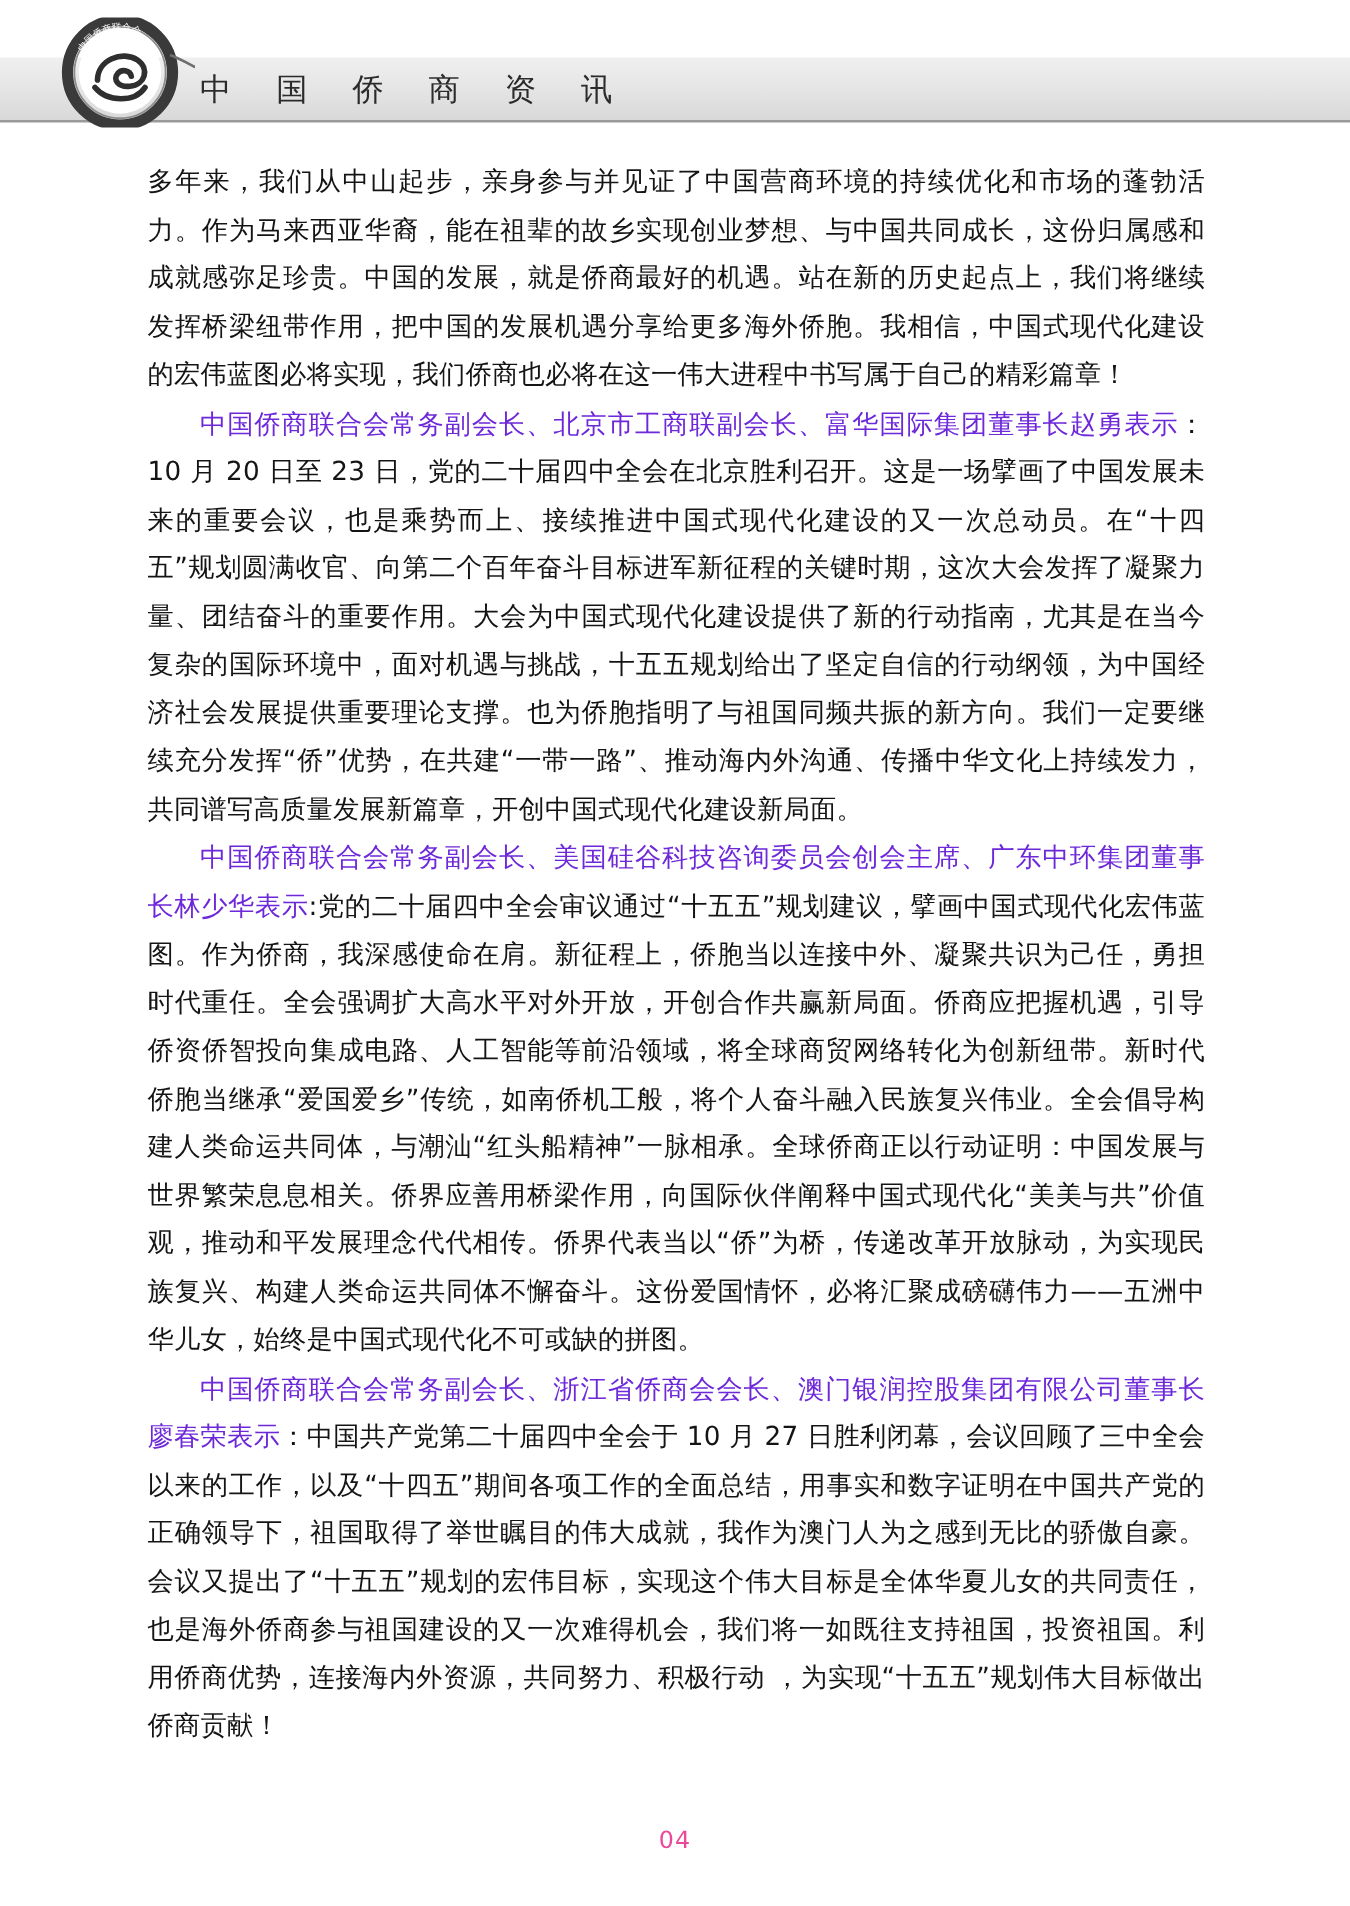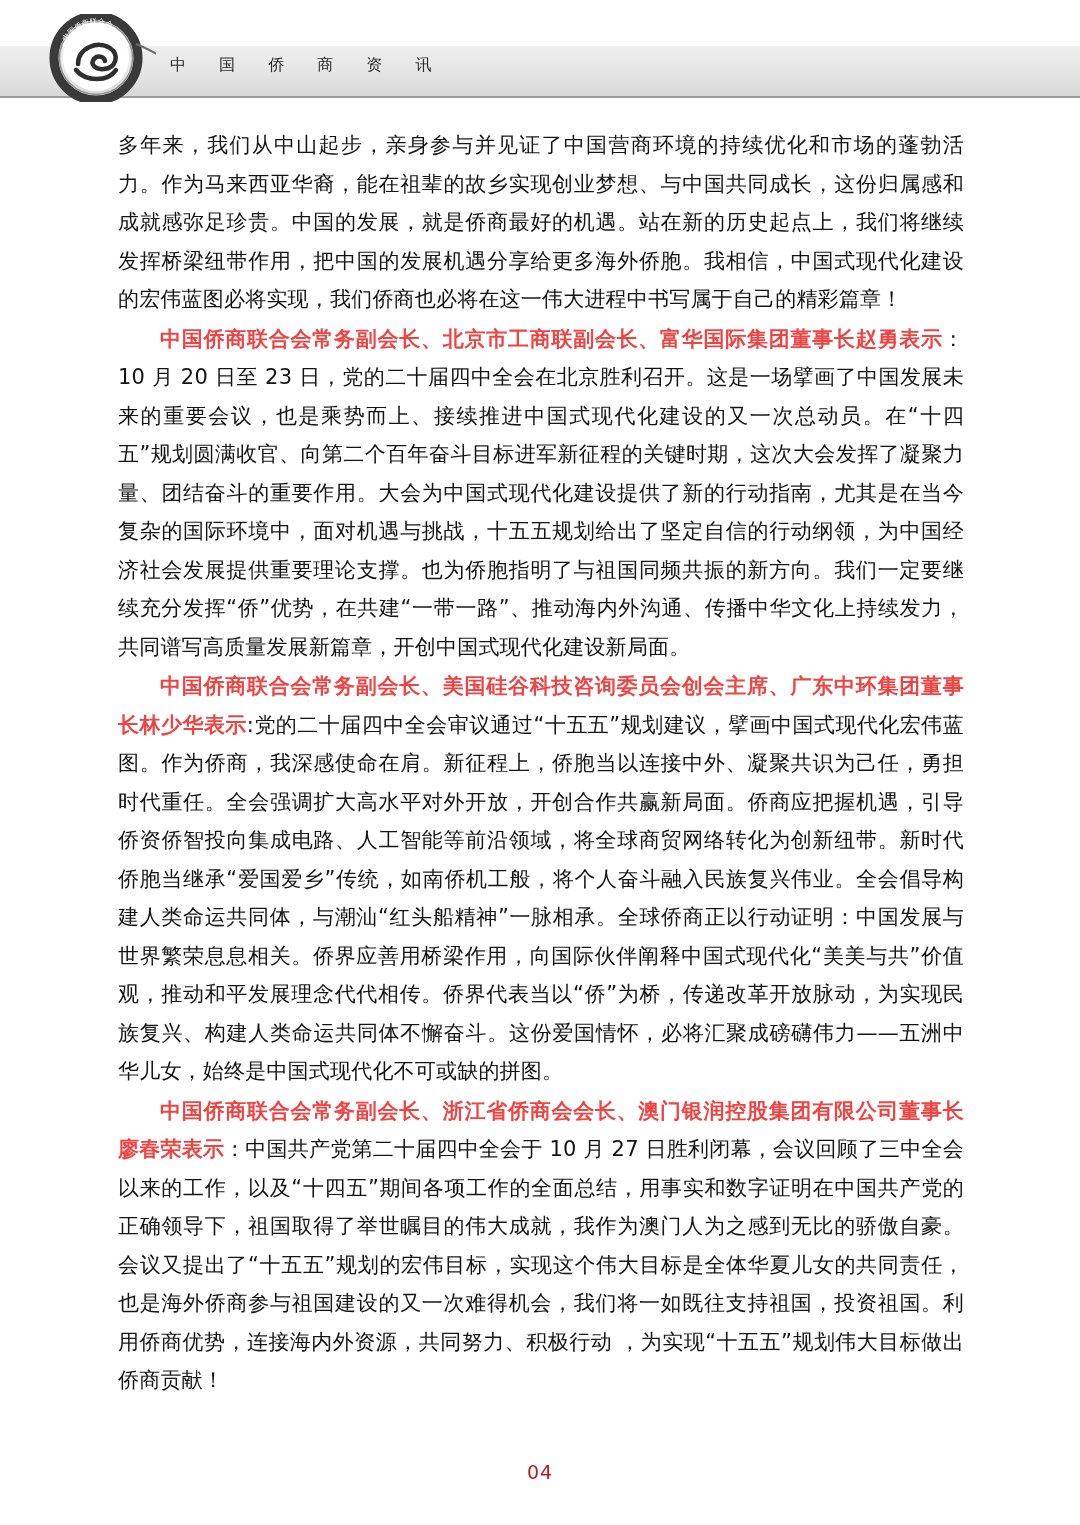--- a/index.html
+++ b/index.html
@@ -42,23 +42,23 @@
   .header-rule {
     position: absolute;
     left: 0;
     top: 96px;
     width: 1080px;
     height: 2px;
     background: #9a9a9a;
   }
   .header-title {
     position: absolute;
-    left: 170px;
+    left: 160px;
     top: 55px;
-    font-size: 16px;
+    font-size: 25px;
     letter-spacing: 14px;
     color: #2b2b2b;
     font-family: "DejaVu Sans", "Liberation Sans", sans-serif;
     font-weight: 500;
   }
 
   
   .logo {
     position: absolute;
     left: 40px;
@@ -83,33 +83,33 @@
     text-justify: inter-ideograph;
     letter-spacing: 0.2px;
     color: #141414;
     font-family: "DejaVu Sans", "Liberation Sans", sans-serif;
     font-weight: 400;
   }
   p.para.indent {
     text-indent: 2em;
   }
   p.para b, p.para .lead {
-    font-weight: 700;
-    color: #ef4444;
+    font-weight: 400;
+    color: #6d28d9;
   }
 
   
   .footer {
     position: absolute;
     left: 0;
     bottom: 42px;
     width: 1080px;
     text-align: center;
     font-size: 19px;
-    color: #b91c1c;
+    color: #ec4899;
     font-family: "DejaVu Sans", "Liberation Sans", sans-serif;
     letter-spacing: 1px;
   }
 </style>
 </head>
 <body>
 
 <div class="page">
 
   <div class="header">

